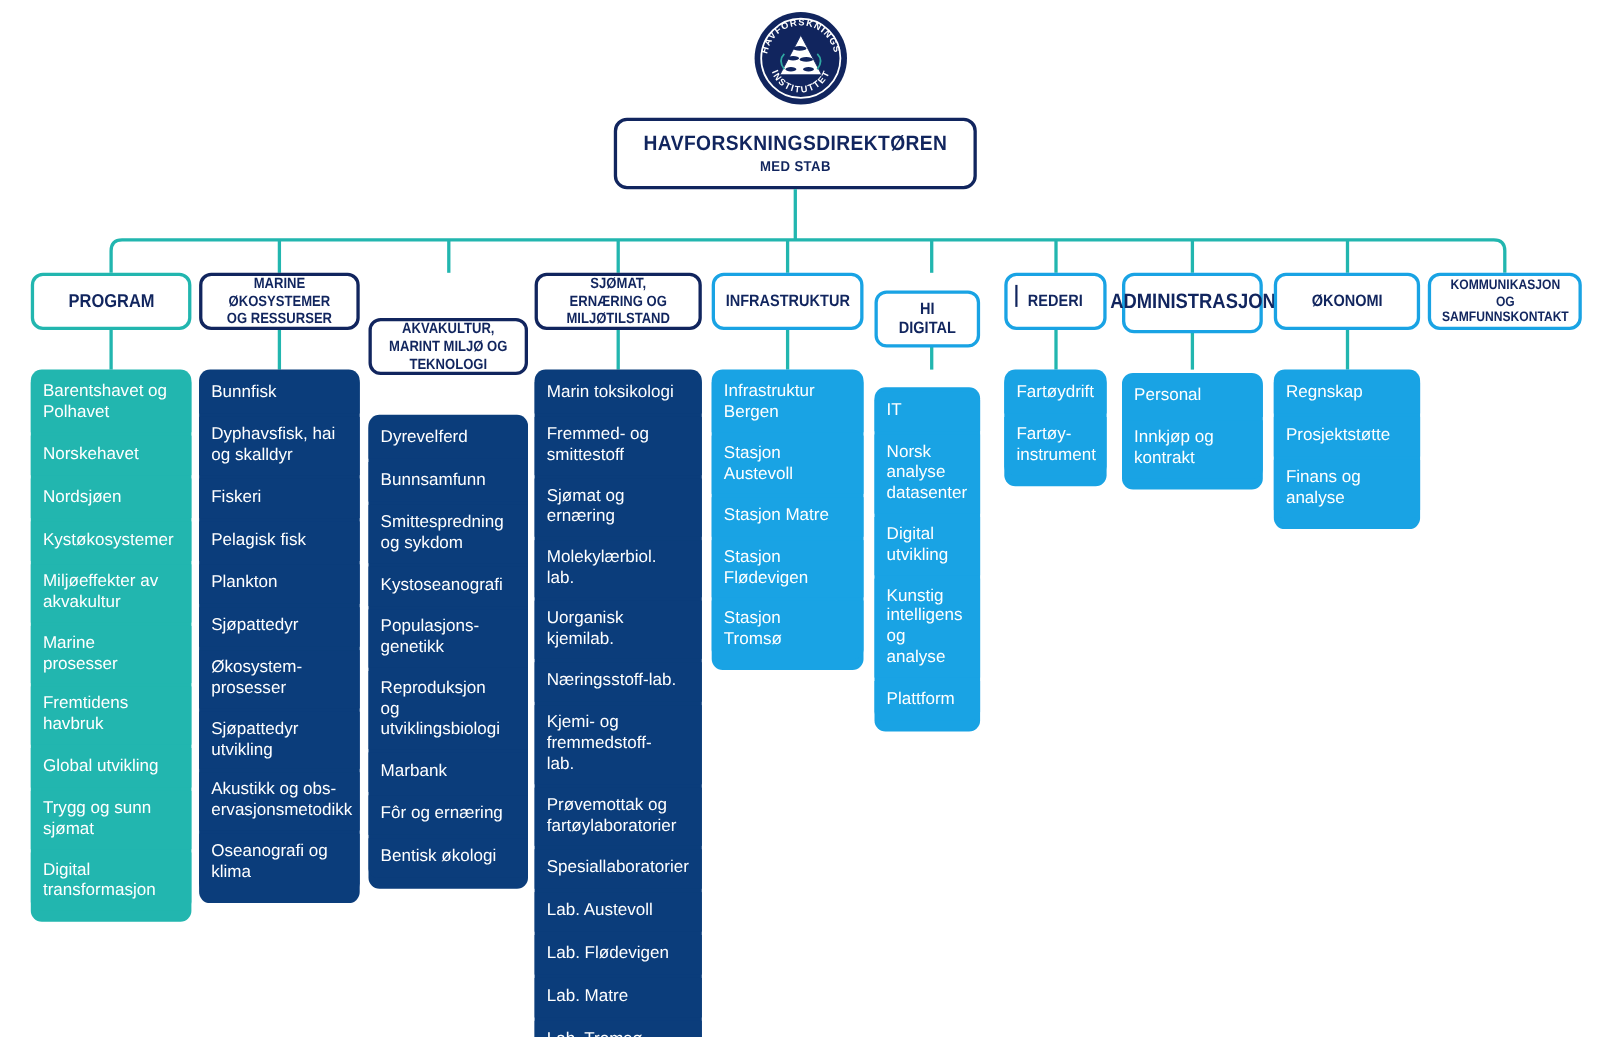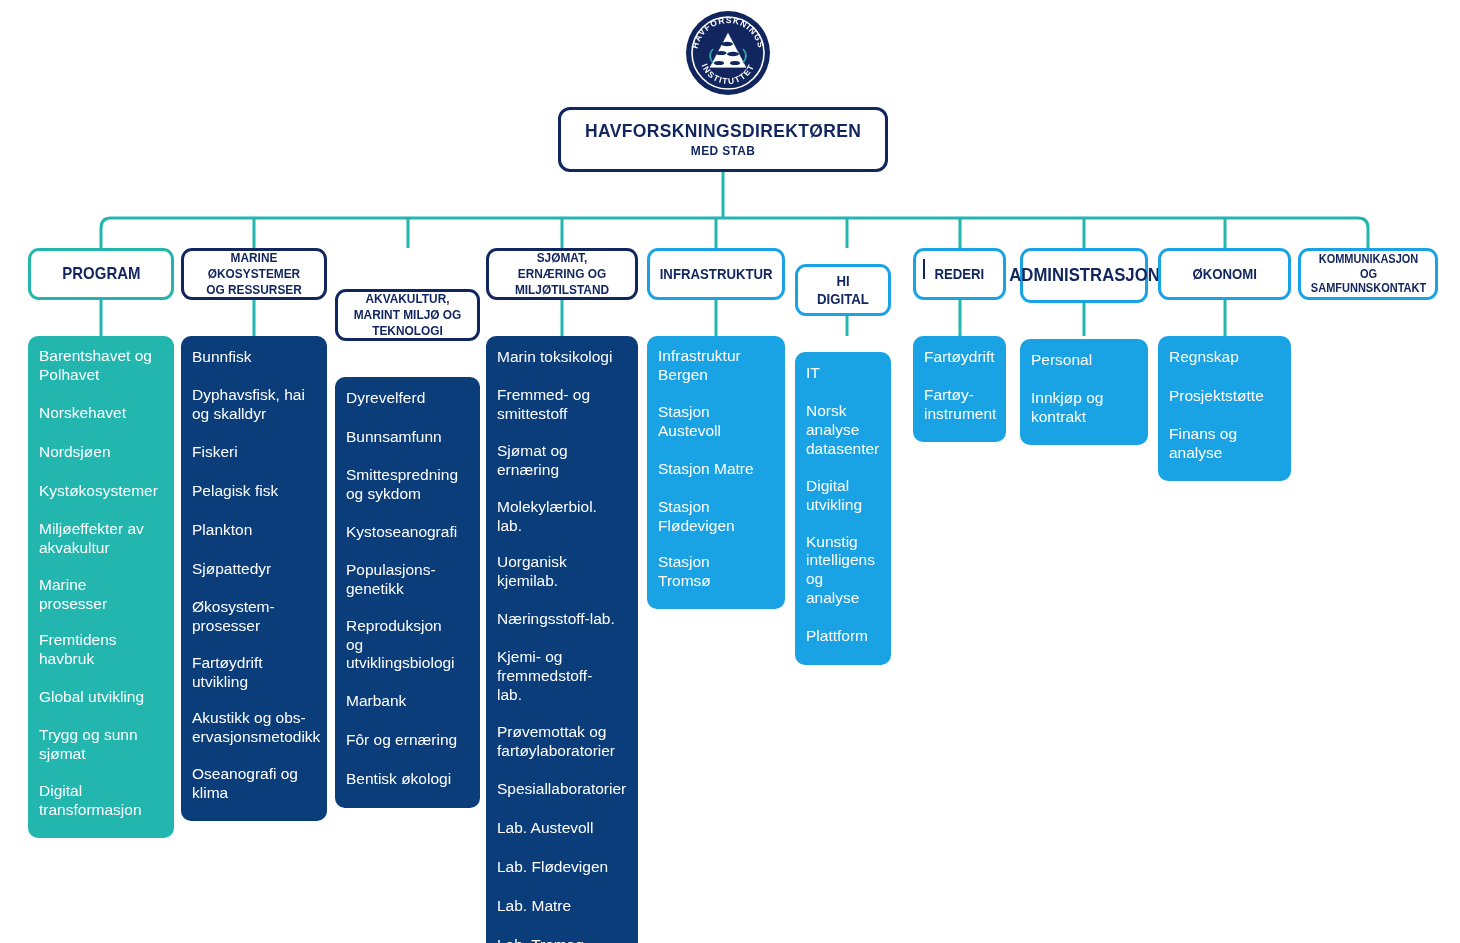--- a/index.html
+++ b/index.html
@@ -197,21 +197,21 @@
         <span>MARINE ØKOSYSTEMER OG RESSURSER</span>
       </div>
       <div class="col-body body-navy" style="margin-top: 36px;">
         <div class="item item-navy">Bunnfisk</div>
         <div class="item item-navy">Dyphavsfisk, hai og skalldyr</div>
         <div class="item item-navy">Fiskeri</div>
         <div class="item item-navy">Pelagisk fisk</div>
         <div class="item item-navy">Plankton</div>
         <div class="item item-navy">Sjøpattedyr</div>
         <div class="item item-navy">Økosystem- prosesser</div>
-        <div class="item item-navy">Fartøydrift utvikling</div>
+        <div class="item item-navy">Sjøpattedyr utvikling</div>
         <div class="item item-navy">Akustikk og obs- ervasjonsmetodikk</div>
         <div class="item item-navy">Oseanografi og klima</div>
       </div>
     </div>
     <div class="column" style="left: 335px; top: 248px; width: 145px;">
       <div class="col-header hdr-navy" style="height: 52px; font-size: 13.5px; position: relative; margin-top: 41px;">
         <span>AKVAKULTUR, MARINT MILJØ OG TEKNOLOGI</span>
       </div>
       <div class="col-body body-navy" style="margin-top: 36px;">
         <div class="item item-navy">Dyrevelferd</div>

